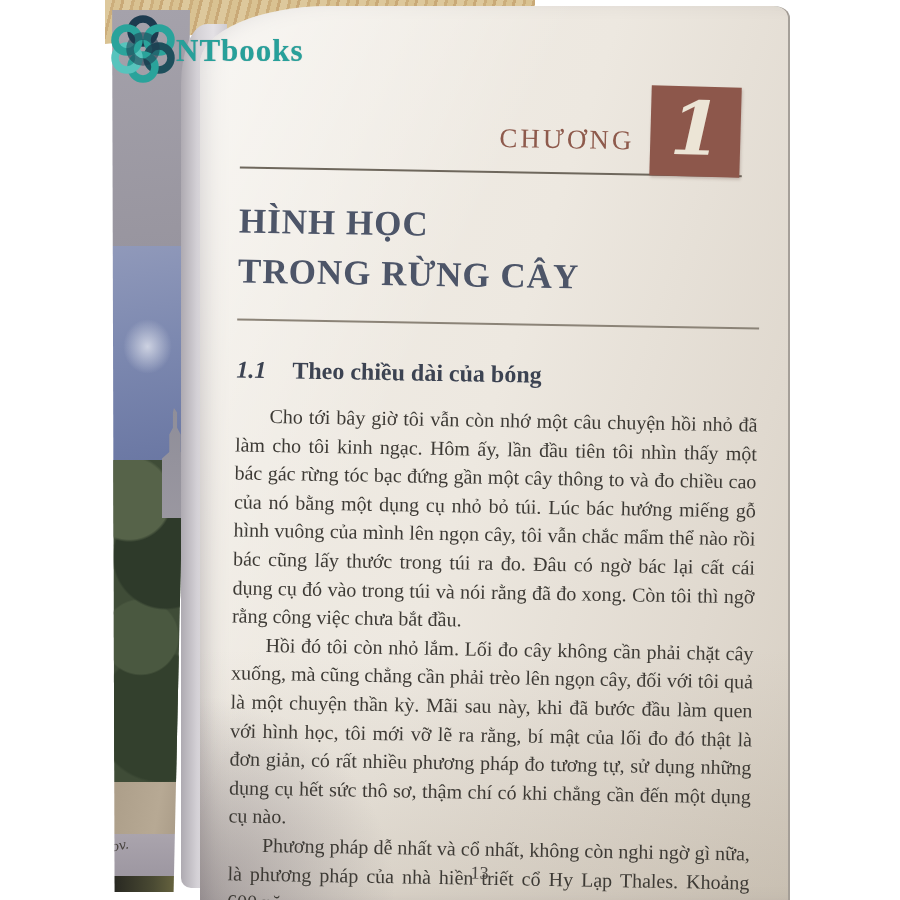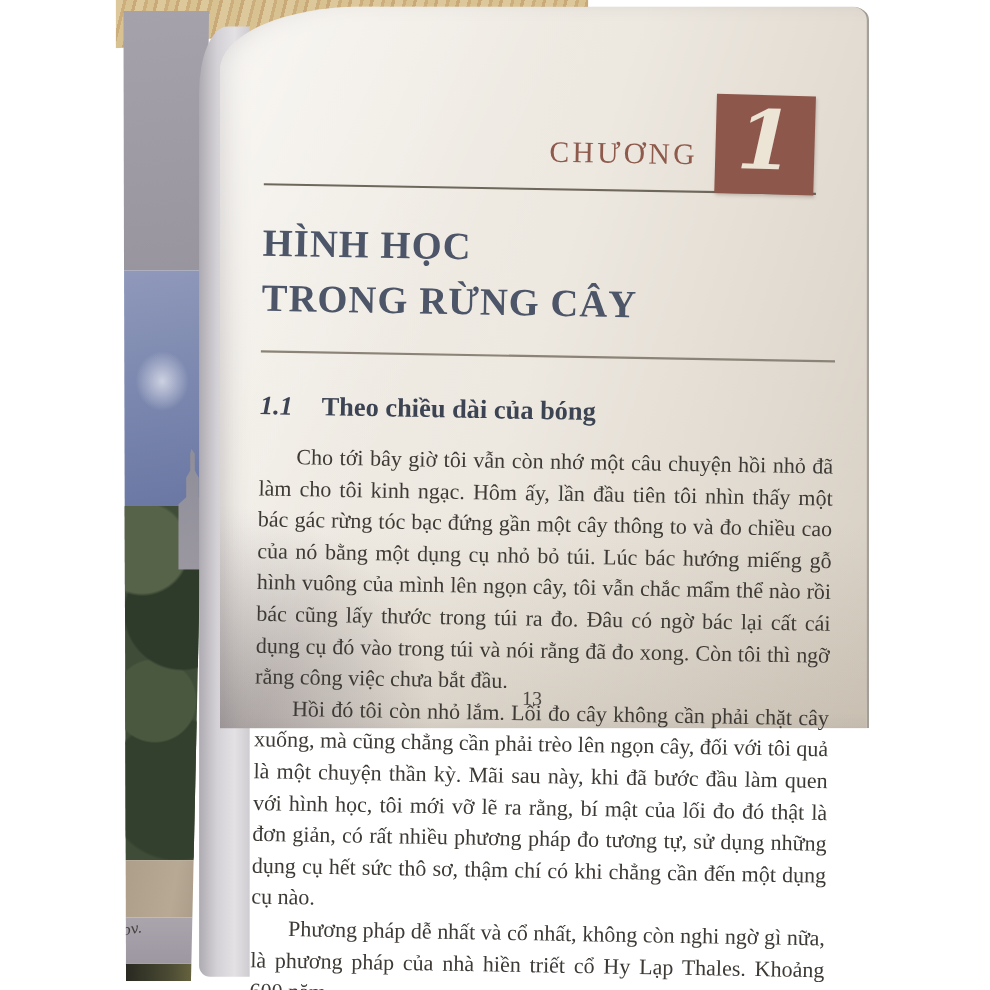--- a/index.html
+++ b/index.html
@@ -34,21 +34,21 @@
   .cover-script { position:absolute; left:3px; top:4px; font-style:italic; font-size:13px;
     color:#46413d; transform:rotate(-10deg); font-family:"DejaVu Serif", serif; }
   .seg-dark     { height:20px; background:linear-gradient(90deg,#23231f,#4a4a33 55%,#7a7547); }
 
   
   .fore-edge { position:absolute; left:181px; top:24px; width:46px; height:864px;
     background:linear-gradient(to right,#aeaab1 0%,#d4d1d6 35%,#e4e1e5 70%,#cfccd1 100%);
     border-radius: 26px 0 0 10px / 60px 0 0 10px; }
 
   
-  .page { position:absolute; left:200px; top:6px; width:590px; height:656px;
+  .page { position:absolute; left:200px; top:6px; width:590px; height:894px;
     background: linear-gradient(108deg,#f1ede6 0%,#ede8e0 48%,#e0d9cf 80%,#d6cec2 100%);
     border-radius: 130px 16px 0 0 / 58px 12px 0 0;
     border-right: 2px solid rgba(74,67,60,.45);
     box-shadow: inset 16px 0 24px -14px rgba(70,64,80,.38); }
   .page .shade-bl { position:absolute; left:0; bottom:0; width:230px; height:240px;
     background: radial-gradient(ellipse at 0% 100%, rgba(100,92,104,.45), transparent 60%); }
   .page .shade-bottom { position:absolute; inset:0; border-radius:inherit;
     background: linear-gradient(to bottom, transparent 72%, rgba(150,137,118,.22) 100%); }
   .page .sheen { position:absolute; inset:0; border-radius:inherit;
     background: linear-gradient(115deg, rgba(255,255,255,.55) 0%, transparent 38%); }
@@ -140,14 +140,30 @@
       <div class="body-text">
         <p>Cho tới bây giờ tôi vẫn còn nhớ một câu chuyện hồi nhỏ đã làm cho tôi kinh ngạc. Hôm ấy, lần đầu tiên tôi nhìn thấy một bác gác rừng tóc bạc đứng gần một cây thông to và đo chiều cao của nó bằng một dụng cụ nhỏ bỏ túi. Lúc bác hướng miếng gỗ hình vuông của mình lên ngọn cây, tôi vẫn chắc mẩm thể nào rồi bác cũng lấy thước trong túi ra đo. Đâu có ngờ bác lại cất cái dụng cụ đó vào trong túi và nói rằng đã đo xong. Còn tôi thì ngỡ rằng công việc chưa bắt đầu.</p>
         <p>Hồi đó tôi còn nhỏ lắm. Lối đo cây không cần phải chặt cây xuống, mà cũng chẳng cần phải trèo lên ngọn cây, đối với tôi quả là một chuyện thần kỳ. Mãi sau này, khi đã bước đầu làm quen với hình học, tôi mới vỡ lẽ ra rằng, bí mật của lối đo đó thật là đơn giản, có rất nhiều phương pháp đo tương tự, sử dụng những dụng cụ hết sức thô sơ, thậm chí có khi chẳng cần đến một dụng cụ nào.</p>
         <p>Phương pháp dễ nhất và cổ nhất, không còn nghi ngờ gì nữa, là phương pháp của nhà hiền triết cổ Hy Lạp Thales. Khoảng 600 năm</p>
       </div>
 
       <div class="page-number">13</div>
     </div>
   </div>
 
+  <div class="logo">
+    <span>
+      <svg width="78" height="78" viewBox="0 0 78 78">
+        <g fill="none" stroke-width="7.5">
+          <circle cx="39" cy="21" r="12" stroke="#1d3b4f"></circle>
+          <circle cx="55" cy="30" r="12" stroke="#2aa39b"></circle>
+          <circle cx="55" cy="48" r="12" stroke="#1d4f5c"></circle>
+          <circle cx="39" cy="57" r="12" stroke="#2aa39b"></circle>
+          <circle cx="23" cy="48" r="12" stroke="#57c4bd"></circle>
+          <circle cx="23" cy="30" r="12" stroke="#2aa39b"></circle>
+          <circle cx="39" cy="39" r="13" stroke="#1d3b4f" stroke-opacity=".55"></circle>
+        </g>
+      </svg>
+    </span>
+    <span class="logo-text">NTbooks</span>
+  </div>
 
 </div>
 
 </body></html>

